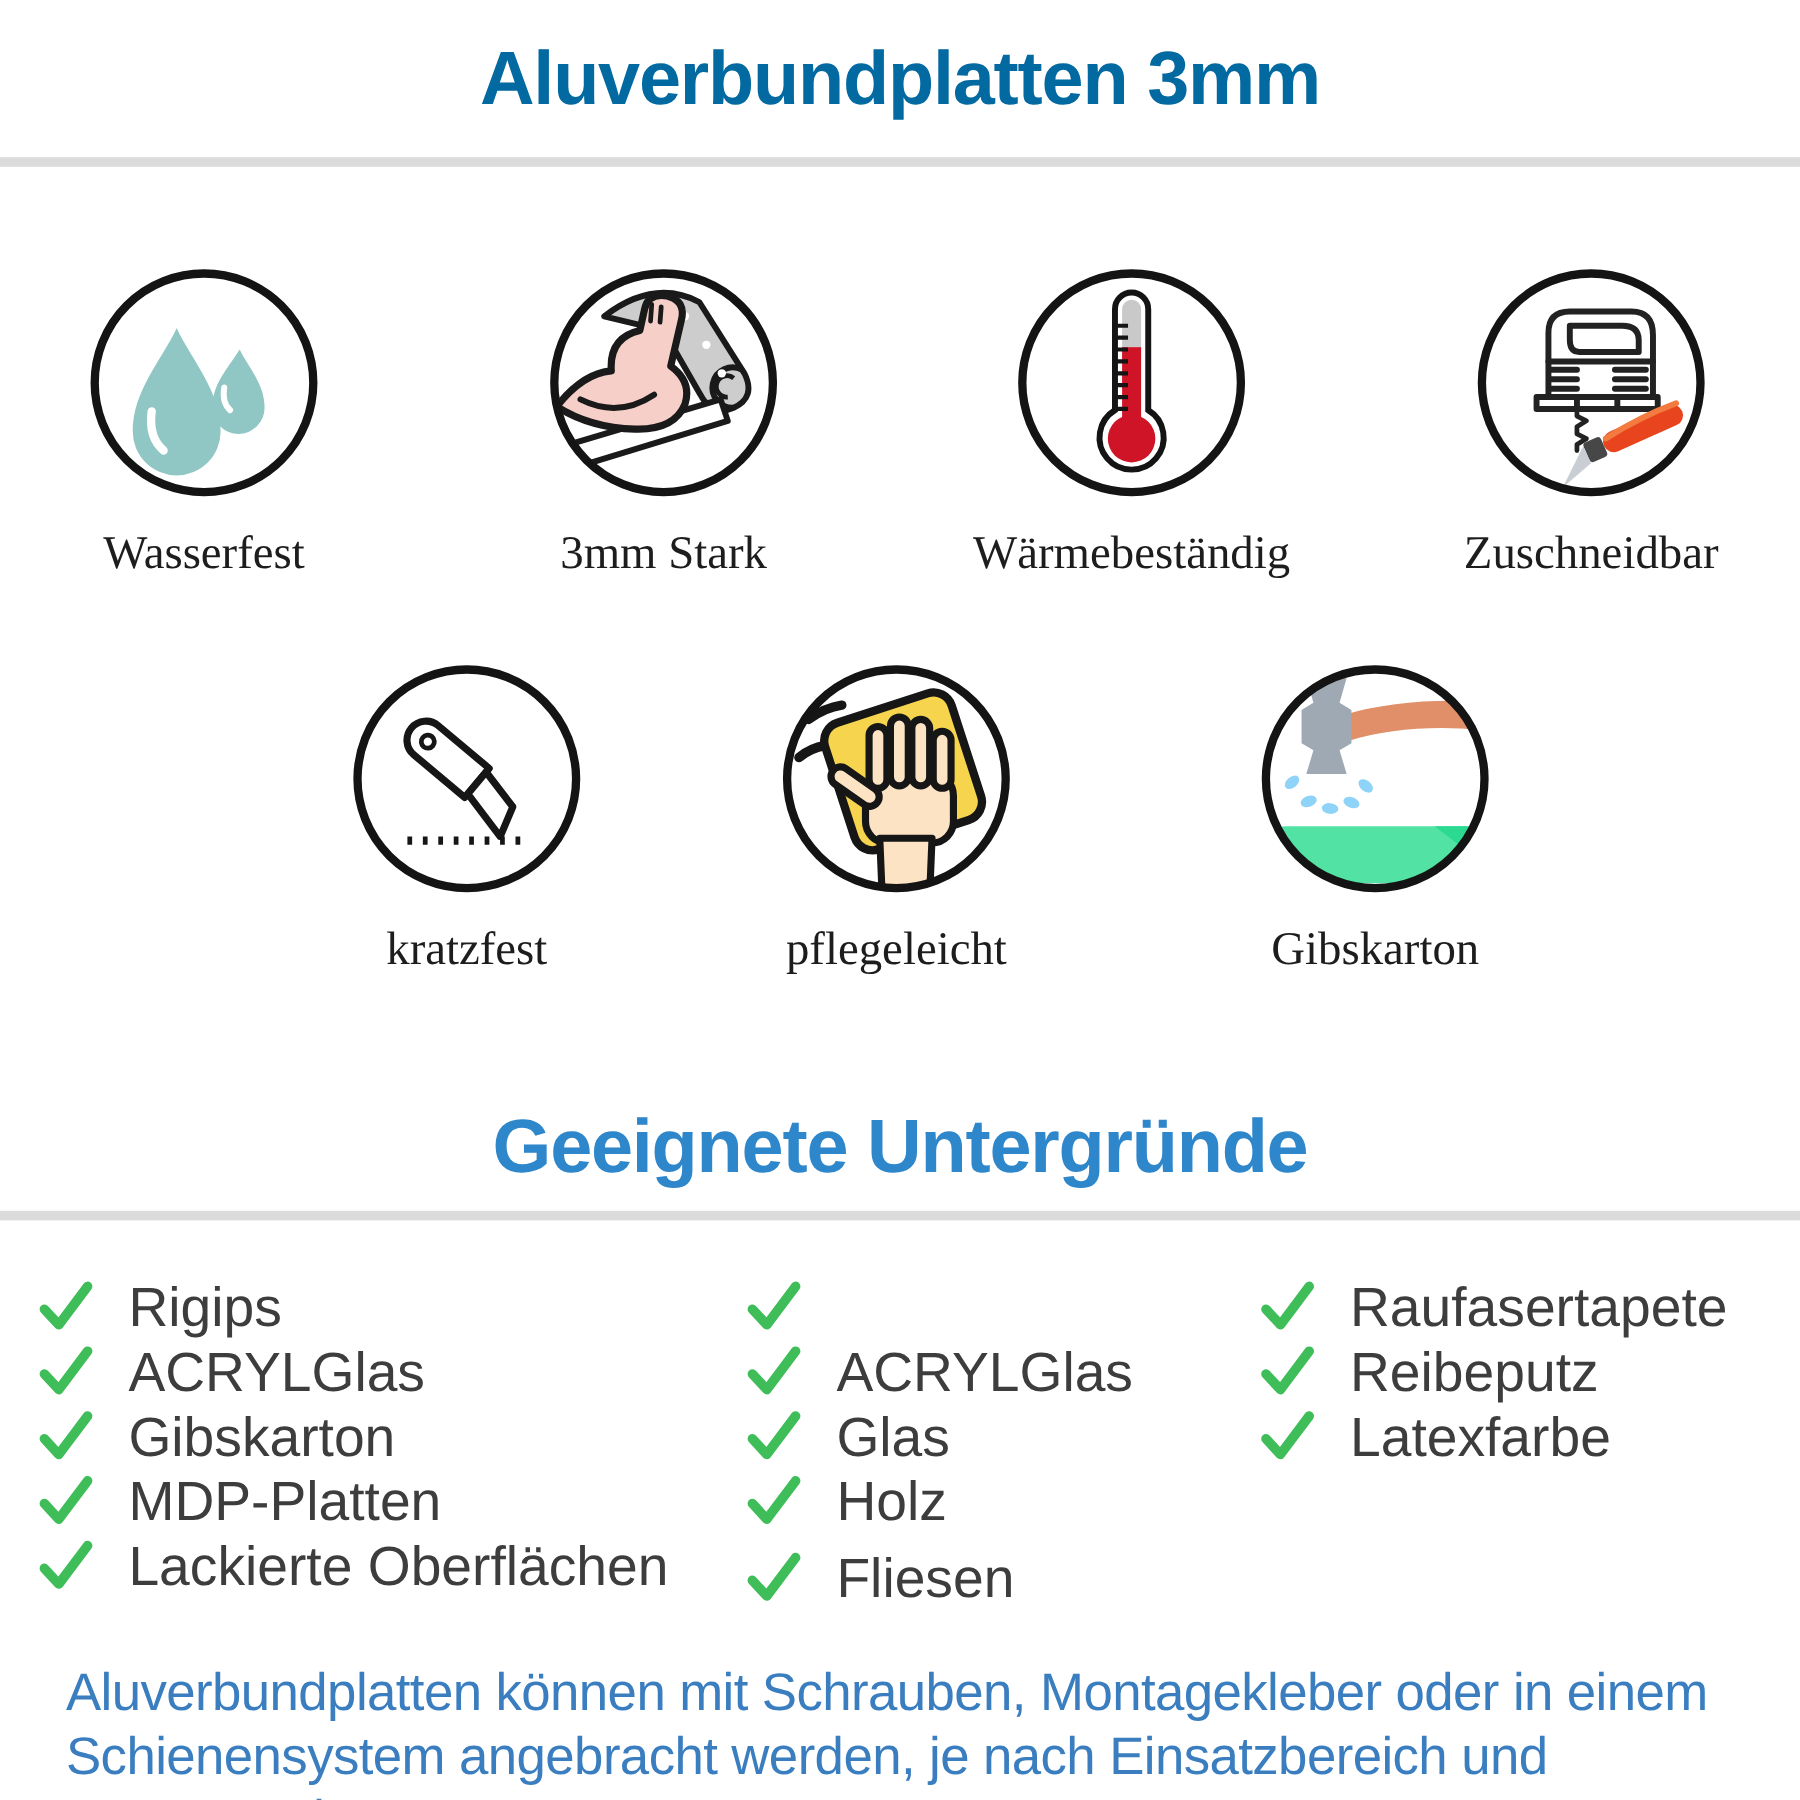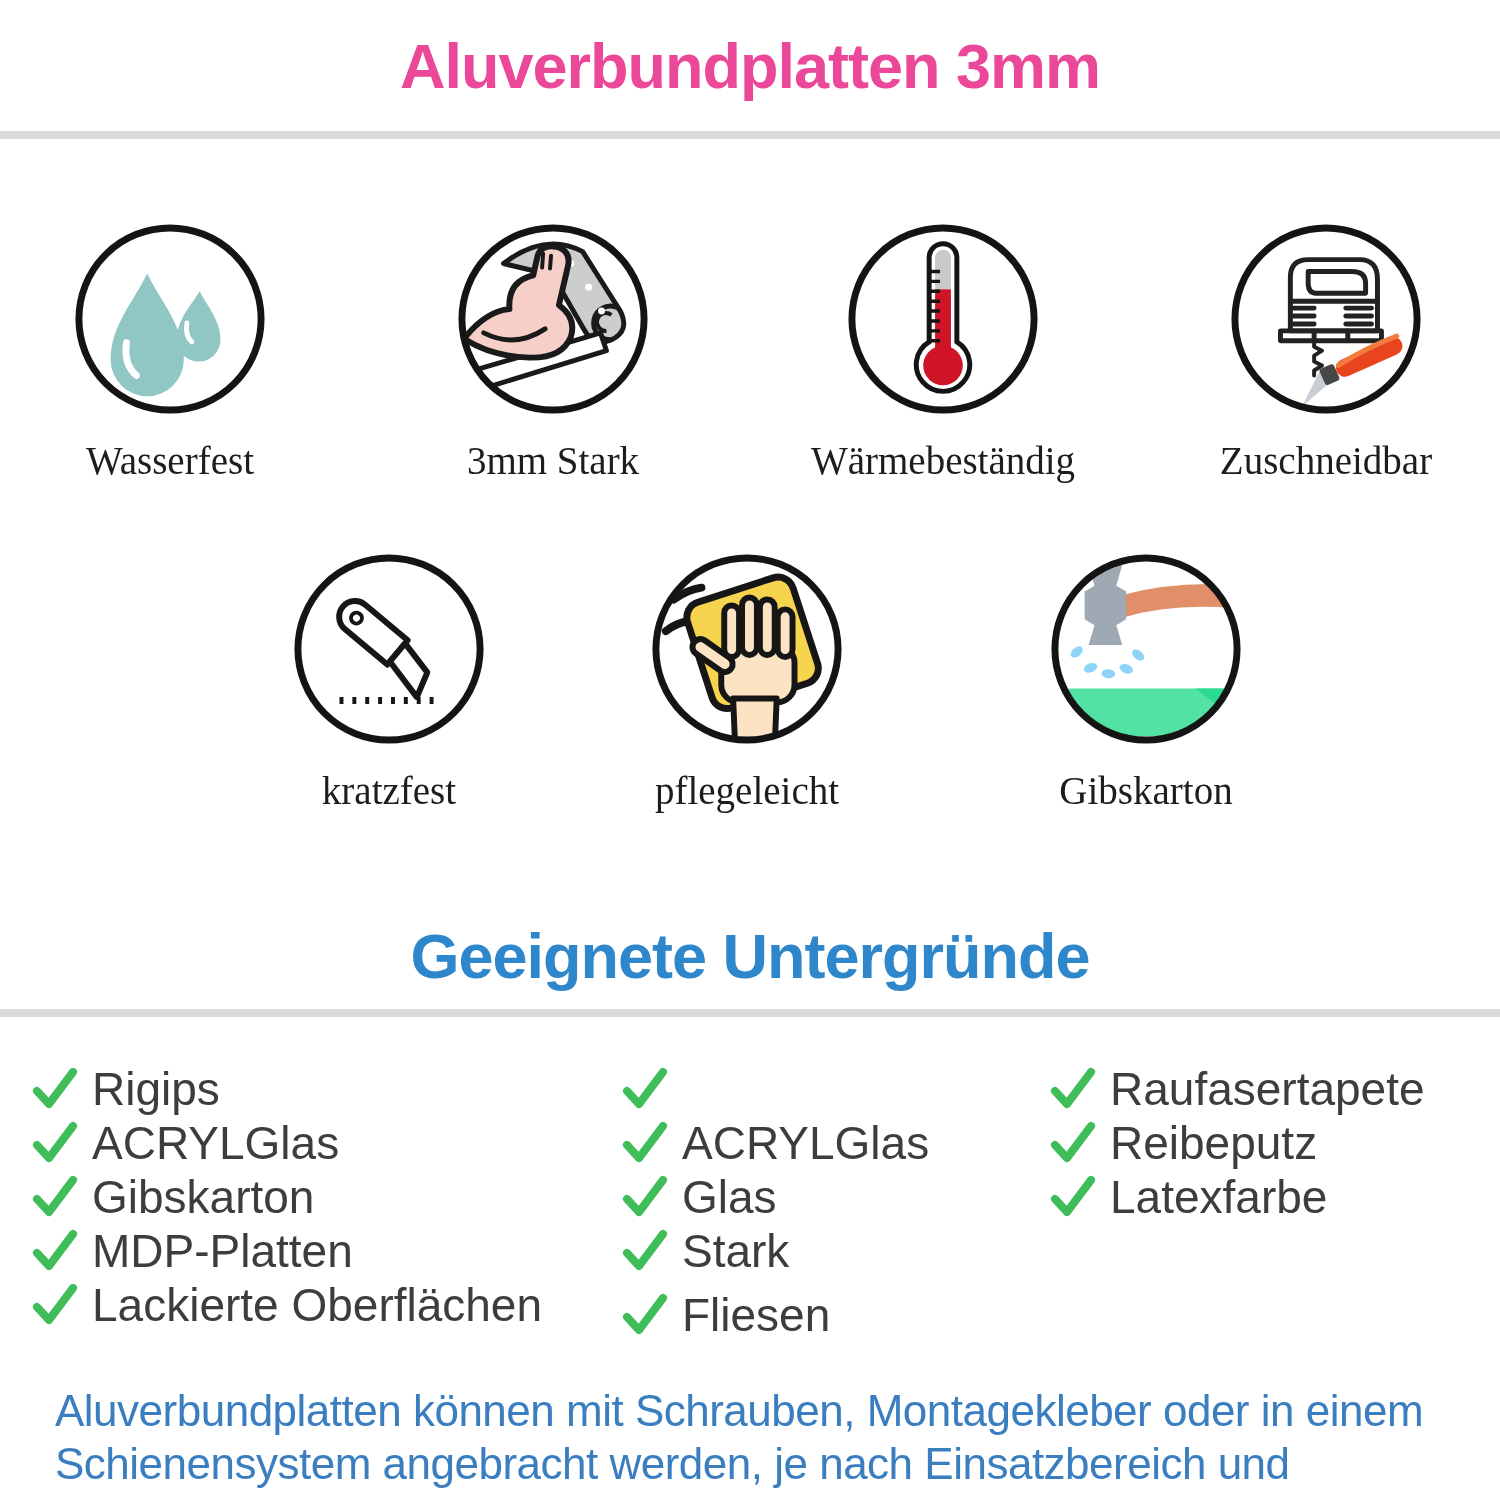--- a/index.html
+++ b/index.html
@@ -2,34 +2,34 @@
 <html><head>
 <meta charset="utf-8">
 <style>
   html,body{margin:0;padding:0;background:#fff;}
   .canvas{
     position:relative;width:1500px;height:1500px;background:#ffffff;
     font-family:"Liberation Sans",sans-serif;overflow:hidden;
   }
   .title{
     position:absolute;top:30px;left:0;width:100%;text-align:center;
-    font-size:63px;font-weight:700;color:#ec4899;letter-spacing:-1px;
+    font-size:63px;font-weight:700;color:#0369a1;letter-spacing:-1px;
   }
   .h2{
     position:absolute;top:920px;left:0;width:100%;text-align:center;
     font-size:63px;font-weight:700;color:#2E86CB;letter-spacing:-1px;
   }
   .divider{position:absolute;left:0;width:100%;height:8px;background:#DBDBDB;}
   .d1{top:131px;}
   .d2{top:1009px;}
   .feature{position:absolute;width:300px;display:flex;flex-direction:column;align-items:center;font-family:Liberation Serif, serif;}
   .ficon{width:198px;height:198px;display:block;}
   .flabel{margin-top:20px;font-size:39px;color:#1d1d1d;white-space:nowrap;}
   .col{position:absolute;display:flex;flex-direction:column;}
-  .crow{display:flex;align-items:center;height:54px;gap:12px;}
+  .crow{display:flex;align-items:center;height:54px;gap:27px;}
   .crow.nudge{margin-top:10px;}
   .check{width:50px;height:50px;flex:0 0 50px;}
   .ctext{font-size:46px;color:#3D3D3D;white-space:nowrap;}
   .footer{
     position:absolute;left:55px;top:1384px;
     font-size:44px;line-height:53px;color:#3A7EC0;letter-spacing:-0.5px;
   }
 </style>
 </head>
 <body>
@@ -238,21 +238,21 @@
     <div class="crow">
       <svg class="check" viewBox="0 0 50 50">
           <path d="M7 27 L19 40 L43 8" fill="none" stroke="#3EBD58" stroke-width="8" stroke-linecap="round" stroke-linejoin="round"></path>
         </svg>
       <span class="ctext">Glas</span>
     </div>
     <div class="crow">
       <svg class="check" viewBox="0 0 50 50">
           <path d="M7 27 L19 40 L43 8" fill="none" stroke="#3EBD58" stroke-width="8" stroke-linecap="round" stroke-linejoin="round"></path>
         </svg>
-      <span class="ctext">Stark</span>
+      <span class="ctext">Holz</span>
     </div>
     <div class="crow nudge">
       <svg class="check" viewBox="0 0 50 50">
           <path d="M7 27 L19 40 L43 8" fill="none" stroke="#3EBD58" stroke-width="8" stroke-linecap="round" stroke-linejoin="round"></path>
         </svg>
       <span class="ctext">Fliesen</span>
     </div>
   </div>
 
   <div class="col" style="left:1048px;top:1062px">

